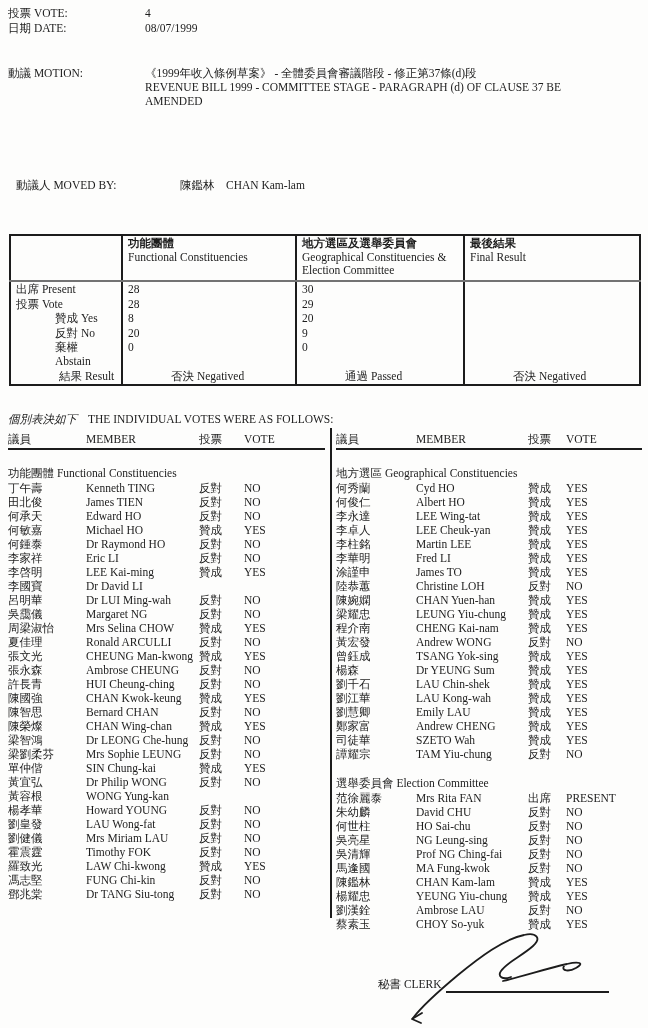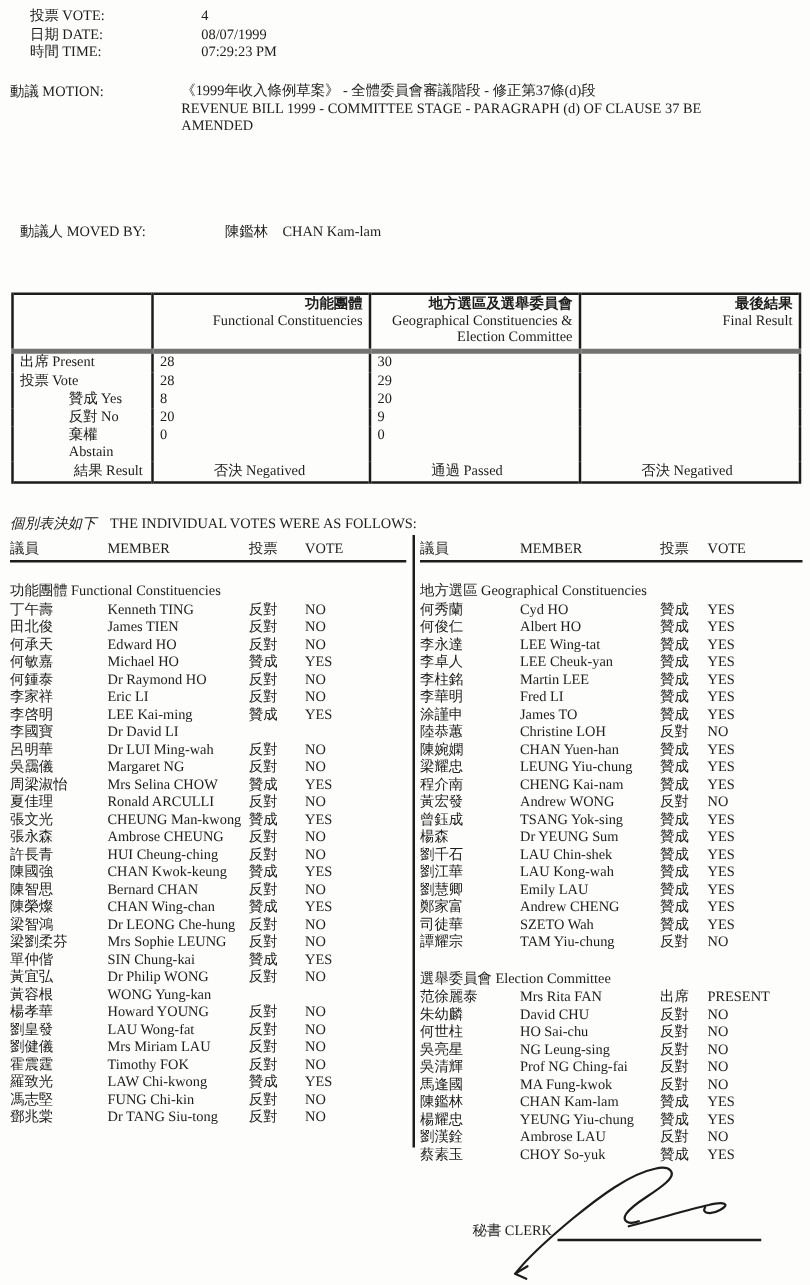--- a/index.html
+++ b/index.html
@@ -6,21 +6,21 @@
   html,body { background:#ffffff; }
   body { font-family:"Liberation Serif","DejaVu Serif",serif; }
   .page {
     position:relative; width:648px; height:1028px;
     background:#fdfdfc; color:#1c1c1c; font-size:11.5px; overflow:hidden;
   }
 
   
   .kv-block { position:absolute; left:8px; top:6px; }
   .kv-row { display:flex; line-height:14.5px; }
-  .kv-label { width:137px;margin-left:16px; }
+  .kv-label { width:137px; }
 
   
   .motion-row { position:absolute; left:8px; top:66px; display:flex; }
   .motion-label { width:137px; }
   .motion-lines { width:492px; line-height:14px; }
 
   
   .movedby-row { position:absolute; left:16px; top:178px; display:flex; }
   .movedby-label { width:164px; }
 
@@ -32,21 +32,21 @@
   }
   table.summary col.c1 { width:112px; }
   table.summary col.c2 { width:174px; }
   table.summary col.c3 { width:168px; }
   table.summary col.c4 { width:176px; }
   table.summary th, table.summary td {
     border-left:2px solid #1c1c1c; border-right:2px solid #1c1c1c;
     padding:1px 5px 0 5px; vertical-align:top; text-align:left;
     font-weight:normal; line-height:13.5px;
   }
-  table.summary thead th { border-bottom:4px solid #737373; height:46px;text-align:right; }
+  table.summary thead th { border-bottom:2px solid #737373; height:46px; }
   table.summary tbody td { border-top:none; border-bottom:none; height:14px; }
   table.summary tbody tr:last-child td { padding-top:2px;padding-left:48px; }
   .hdr-zh { font-weight:bold; }
   tr.indent td.s-label { padding-left:44px; }
 
   
   .indiv-heading { position:absolute; left:8px; top:412px; display:flex; line-height:14px; }
   .indiv-heading .zh { width:80px;font-style:italic; }
 
   
@@ -74,24 +74,20 @@
 <div class="page">
 
   <div class="kv-block">
     <div class="kv-row">
       <span class="kv-label">投票 VOTE:</span>
       <span>4</span>
     </div>
     <div class="kv-row">
       <span class="kv-label">日期 DATE:</span>
       <span>08/07/1999</span>
-    </div>
-    <div class="kv-row">
-      <span class="kv-label">時間 TIME:</span>
-      <span>07:29:23 PM</span>
     </div>
   </div>
 
   <div class="motion-row">
     <span class="motion-label">動議 MOTION:</span>
     <div class="motion-lines">
       <div>《1999年收入條例草案》 - 全體委員會審議階段 - 修正第37條(d)段</div>
       <div>REVENUE BILL 1999 - COMMITTEE STAGE - PARAGRAPH (d) OF CLAUSE 37 BE</div>
       <div>AMENDED</div>
     </div>

